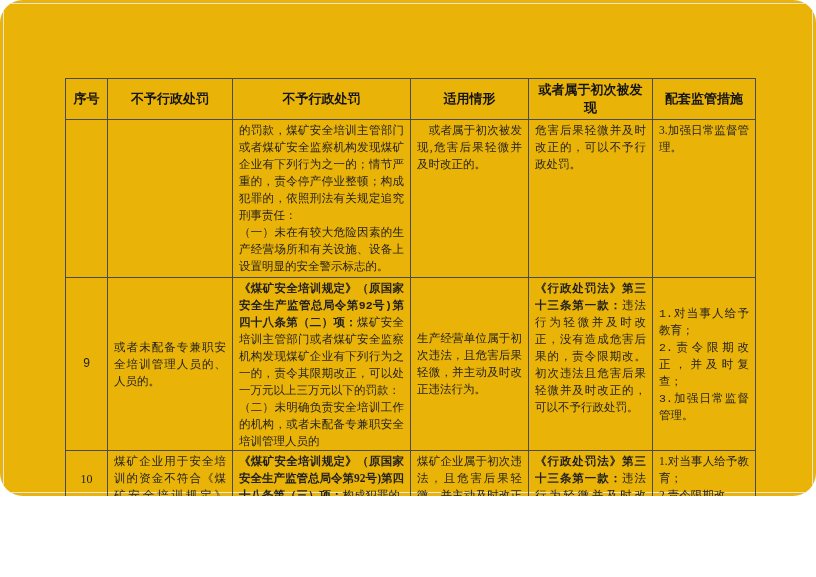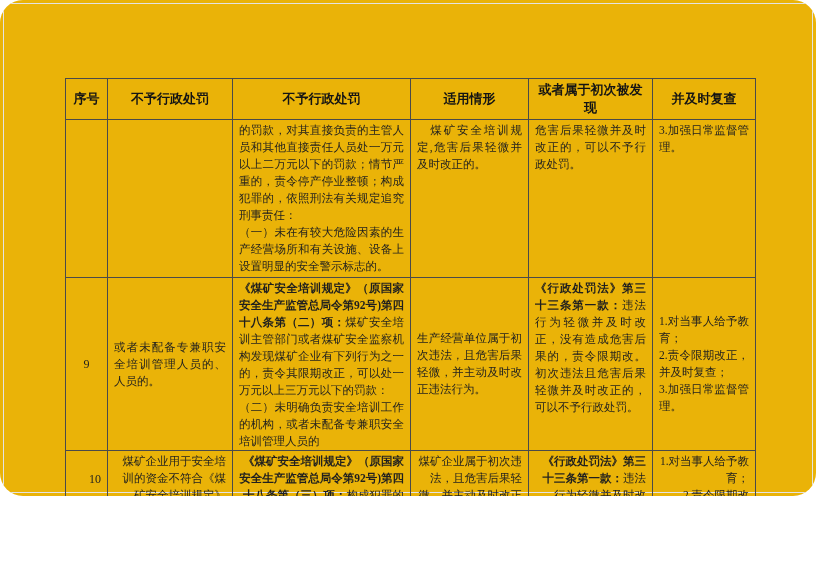--- a/index.html
+++ b/index.html
@@ -46,32 +46,32 @@
     vertical-align: middle;
     color: #141414;
   }
   tbody td {
     font-size: 11.5px;
     line-height: 17px;
     vertical-align: middle;
     text-align: justify;
   }
   tbody tr.r0 td { height: 157px; vertical-align: top; }
-  tbody tr.r1 td { height: 172px; }
+  tbody tr.r1 td { height: 172px; font-family: Liberation Mono, monospace; }
   tbody tr.r2 td { height: 58px; vertical-align: top; }
   tbody tr.r1 td.c-legal,
   tbody tr.r1 td.c-nopen { vertical-align: top; }
   td.c-seq { text-align: center; vertical-align: middle !important; font-size: 12px; }
   .txt {
     white-space: pre-line;
     overflow: hidden;
   }
   tr.r0 .txt { max-height: 153px; }
   tr.r1 .txt { max-height: 168px; }
-  tr.r2 .txt { max-height: 52px; text-align: right; }
+  tr.r2 .txt { max-height: 52px; }
   .b { font-weight: bold; }
   .page-footer {
     position: absolute;
     top: 511px;
     left: 0;
     width: 100%;
     text-align: center;
     font-size: 13px;
     color: #2e2e2e;
     letter-spacing: 1px;
@@ -92,37 +92,37 @@
         <col style="width:124px">
         <col style="width:103px">
     </colgroup>
     <thead>
       <tr>
         <th>序号</th>
         <th>不予行政处罚</th>
         <th>不予行政处罚</th>
         <th>适用情形</th>
         <th>或者属于初次被发现</th>
-        <th>并及时复查</th>
+        <th>配套监管措施</th>
       </tr>
     </thead>
     <tbody>
       <tr class="r0">
         <td class="c-seq">
             <div class="txt"></div>
           </td>
         <td class="c-item">
             <div class="txt"></div>
           </td>
         <td class="c-legal">
-            <div class="txt"><span class="b"></span><span>的罚款，对其直接负责的主管人员和其他直接责任人员处一万元以上二万元以下的罚款；情节严重的，责令停产停业整顿；构成犯罪的，依照刑法有关规定追究刑事责任：
+            <div class="txt"><span class="b"></span><span>的罚款，煤矿安全培训主管部门或者煤矿安全监察机构发现煤矿企业有下列行为之一的；情节严重的，责令停产停业整顿；构成犯罪的，依照刑法有关规定追究刑事责任：
 （一）未在有较大危险因素的生产经营场所和有关设施、设备上设置明显的安全警示标志的。</span></div>
           </td>
         <td class="c-sit">
-            <div class="txt">　煤矿安全培训规定,危害后果轻微并及时改正的。</div>
+            <div class="txt">　或者属于初次被发现,危害后果轻微并及时改正的。</div>
           </td>
         <td class="c-nopen">
             <div class="txt"><span class="b"></span><span>危害后果轻微并及时改正的，可以不予行政处罚。</span></div>
           </td>
         <td class="c-meas">
             <div class="txt">3.加强日常监督管理。</div>
           </td>
       </tr>
       <tr class="r1">
         <td class="c-seq">

